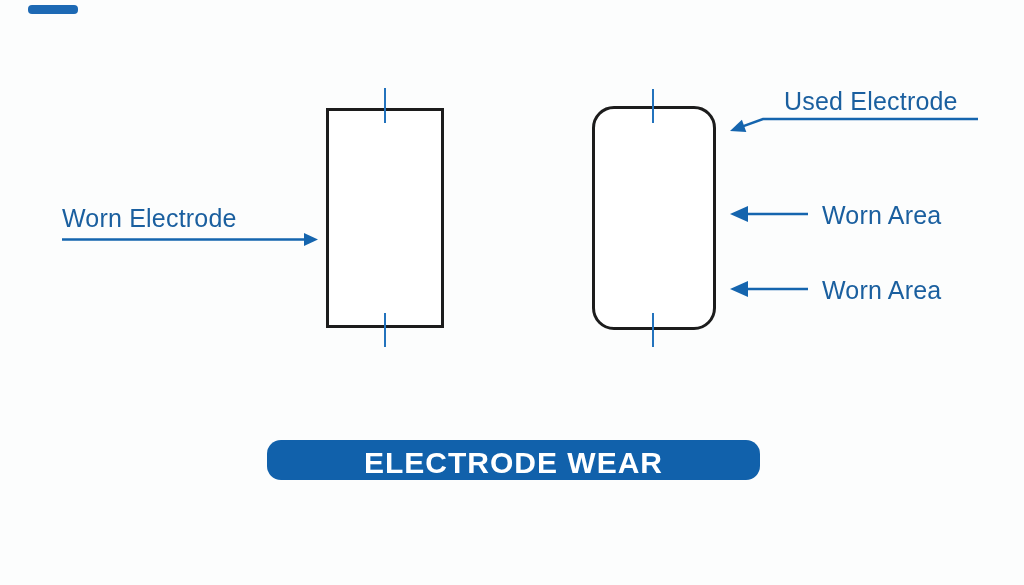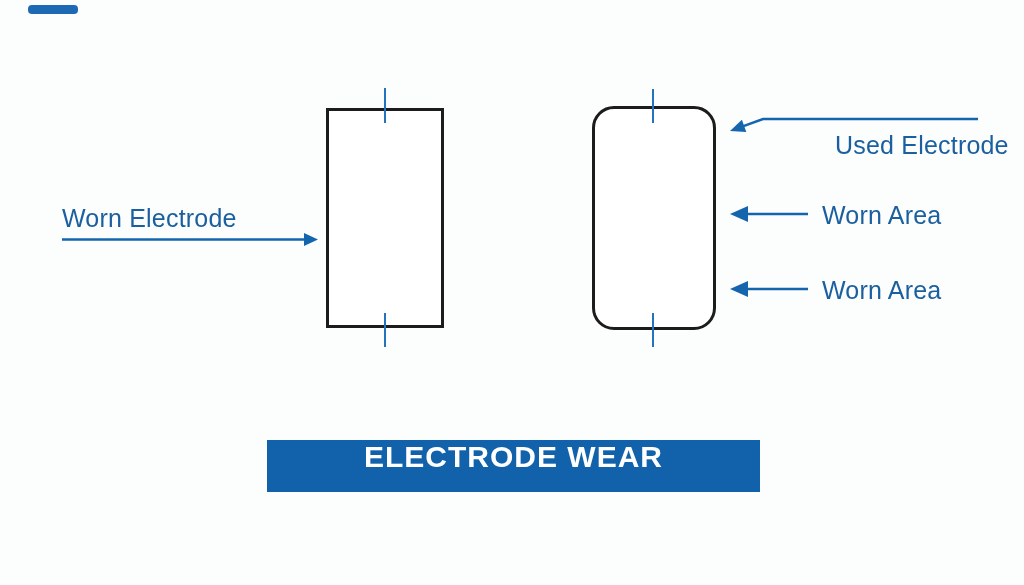--- a/index.html
+++ b/index.html
@@ -23,21 +23,21 @@
 
   .diagram-label {
     position: absolute;
     font-size: 25px;
     font-weight: 500;
     letter-spacing: 0.2px;
     color: var(--c-label_blue, #1a5f9f);
     white-space: nowrap;
   }
   .fresh-label { left: 62px;  top: 204px; }
-  .used-label  { left: 835px; top: 87px; margin-top: 44px;  }
+  .used-label  { left: 784px; top: 87px;  }
   .worn-label-1{ left: 822px; top: 201px; }
   .worn-label-2{ left: 822px; top: 276px; }
 
   .electrode-shape {
     position: absolute;
     box-sizing: border-box;
     background: #ffffff;
     border: 3px solid var(--c-shape_border, #1c1c1c);
   }
   .fresh-shape { left: 326px; top: 108px; width: 118px; height: 220px; }
@@ -57,25 +57,26 @@
   .fresh-arrow { left: 60px;  top: 229px; }
   .used-arrow  { left: 726px; top: 110px; }
   .worn-arrow-1{ left: 726px; top: 204px; }
   .worn-arrow-2{ left: 726px; top: 279px; }
   .arrow-line { stroke: var(--c-arrow_blue, #1565ae); stroke-width: 2.5; fill: none; }
   .arrow-head { fill: var(--c-arrow_blue, #1565ae); stroke: none; }
 
   .title-banner {
     position: absolute;
     left: 267px; top: 440px;
-    width: 493px; height: 52px;
+    width: 493px; height: 40px;
     background: var(--c-banner_bg, #1161ab);
     display: flex;
-    align-items: flex-start;
+    align-items: flex-end;
     justify-content: center;
+    border-radius: 14px;
   }
   .title-banner-text {
     color: var(--c-banner_text, #ffffff);
     font-size: 30px;
     font-weight: 700;
     letter-spacing: 1px;
     white-space: nowrap;
   }
 </style>
 </head>

